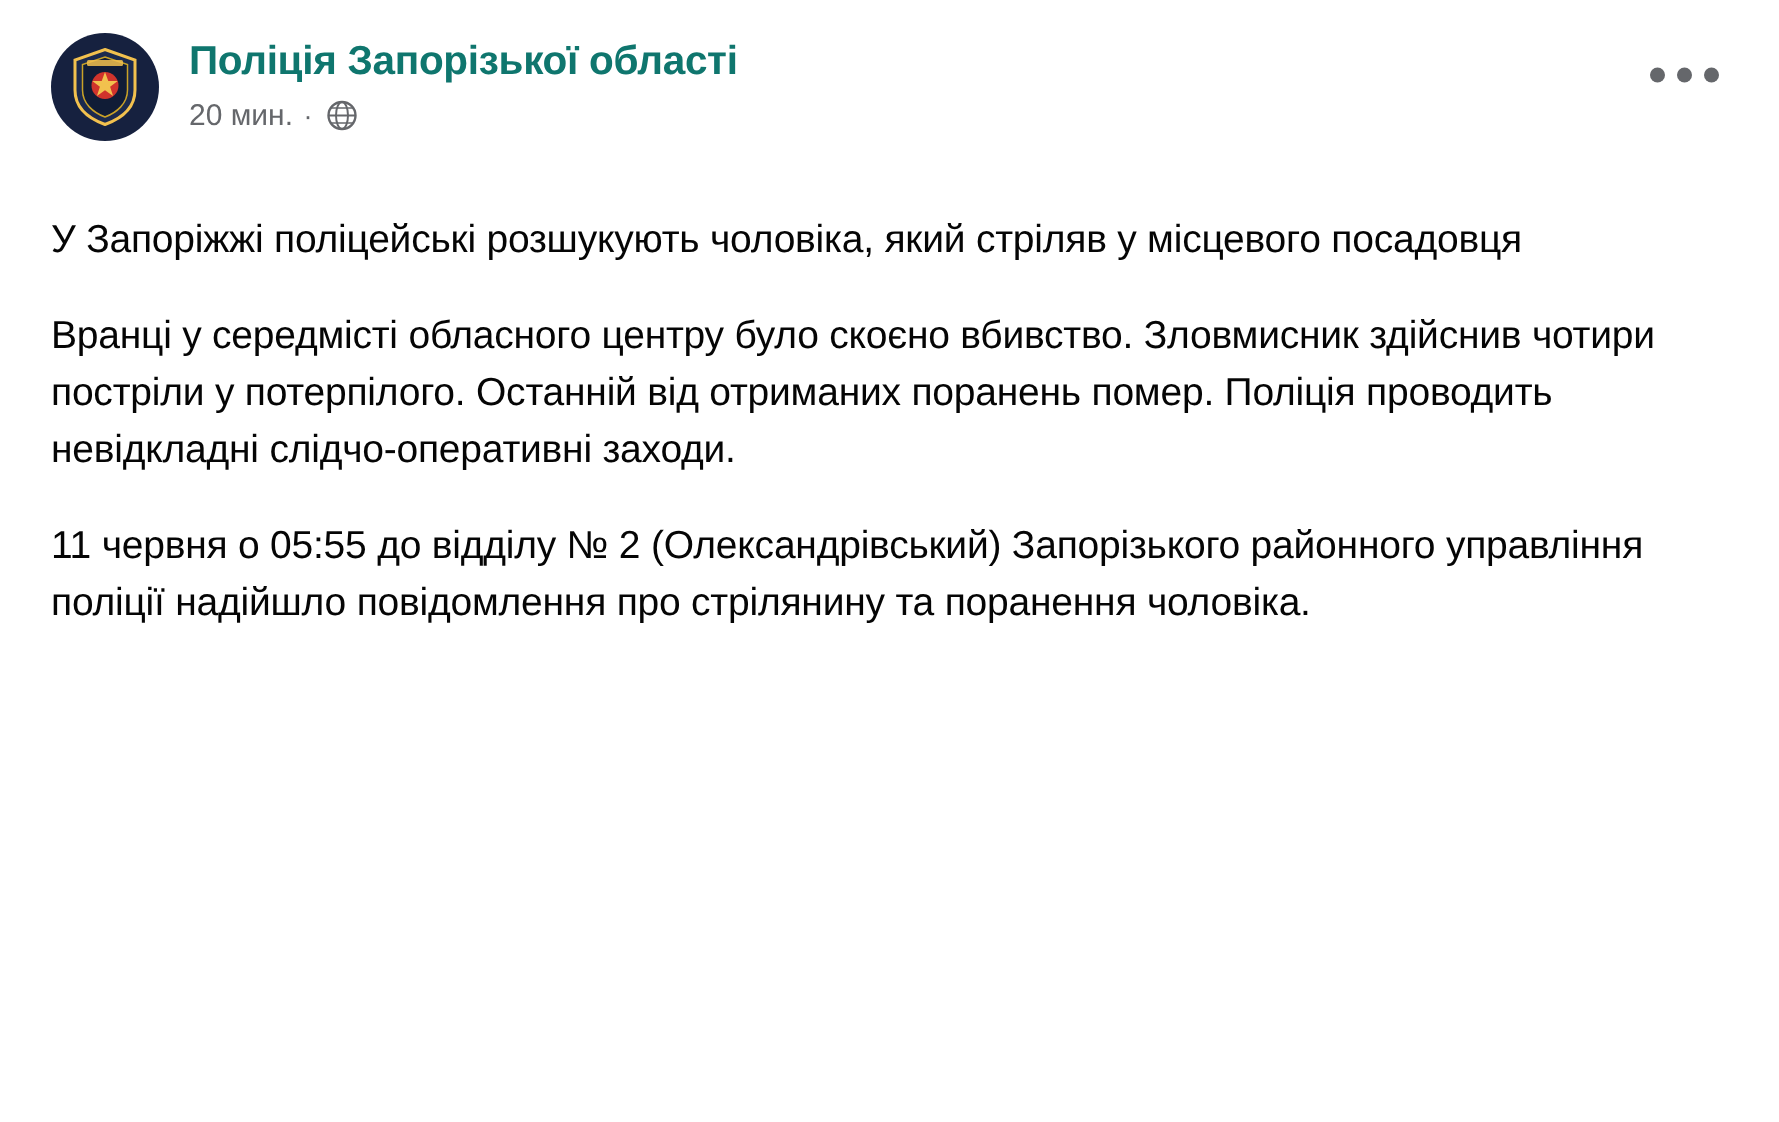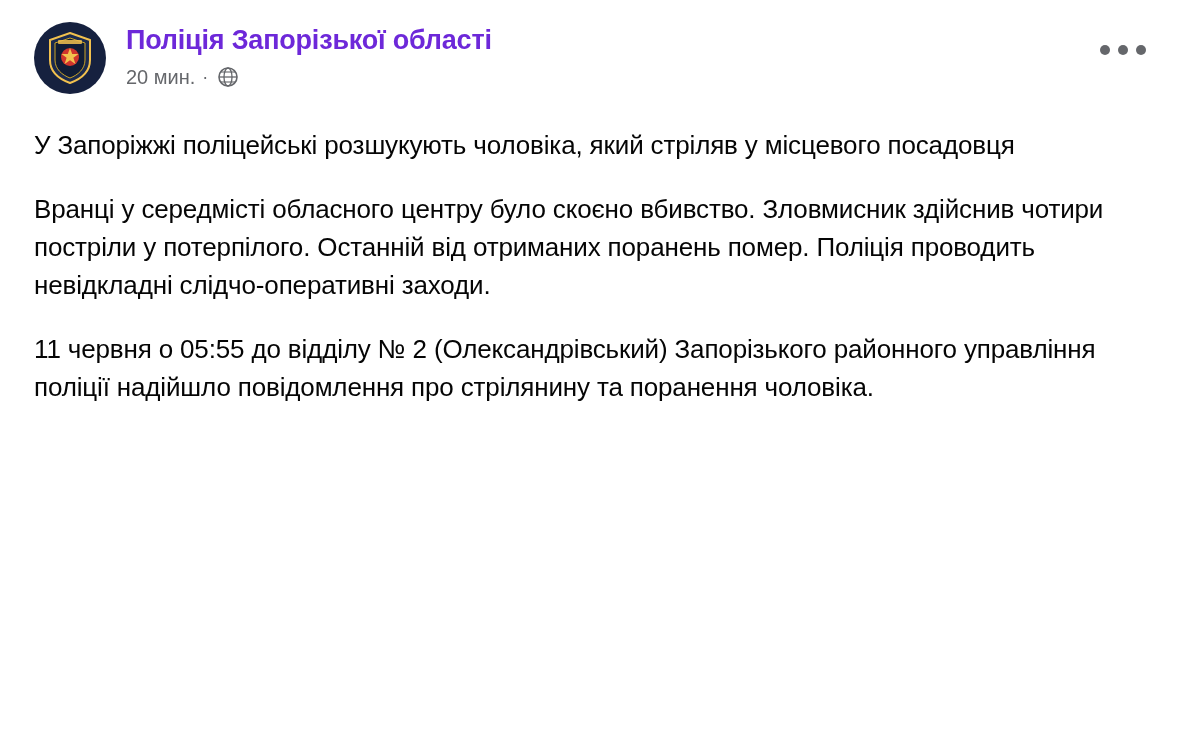--- a/index.html
+++ b/index.html
@@ -51,21 +51,21 @@
     margin-left: 20px;
     display: flex;
     flex-direction: column;
     justify-content: flex-start;
     padding-top: 6px;
   }
   .page-name {
     font-size: 27px;
     font-weight: bold;
     line-height: 32px;
-    color: #6d28d9;
+    color: #0f766e;
     letter-spacing: -0.2px;
   }
   .meta-row {
     display: flex;
     align-items: center;
     margin-top: 9px;
     color: #65676b;
     font-size: 20px;
     line-height: 24px;
   }
@@ -94,21 +94,21 @@
     cursor: pointer;
   }
   .menu-dots span {
     display: block;
     width: 10px;
     height: 10px;
     border-radius: 50%;
     background: #65676b;
   }
   .post-body {
-    margin-top: 22px;
+    margin-top: 36px;
     font-size: 26px;
     line-height: 38px;
     color: #050505;
     letter-spacing: -0.15px;
   }
   .post-body p {
     margin: 0 0 26px 0;
   }
   .post-body p:last-child {
     margin-bottom: 0;

